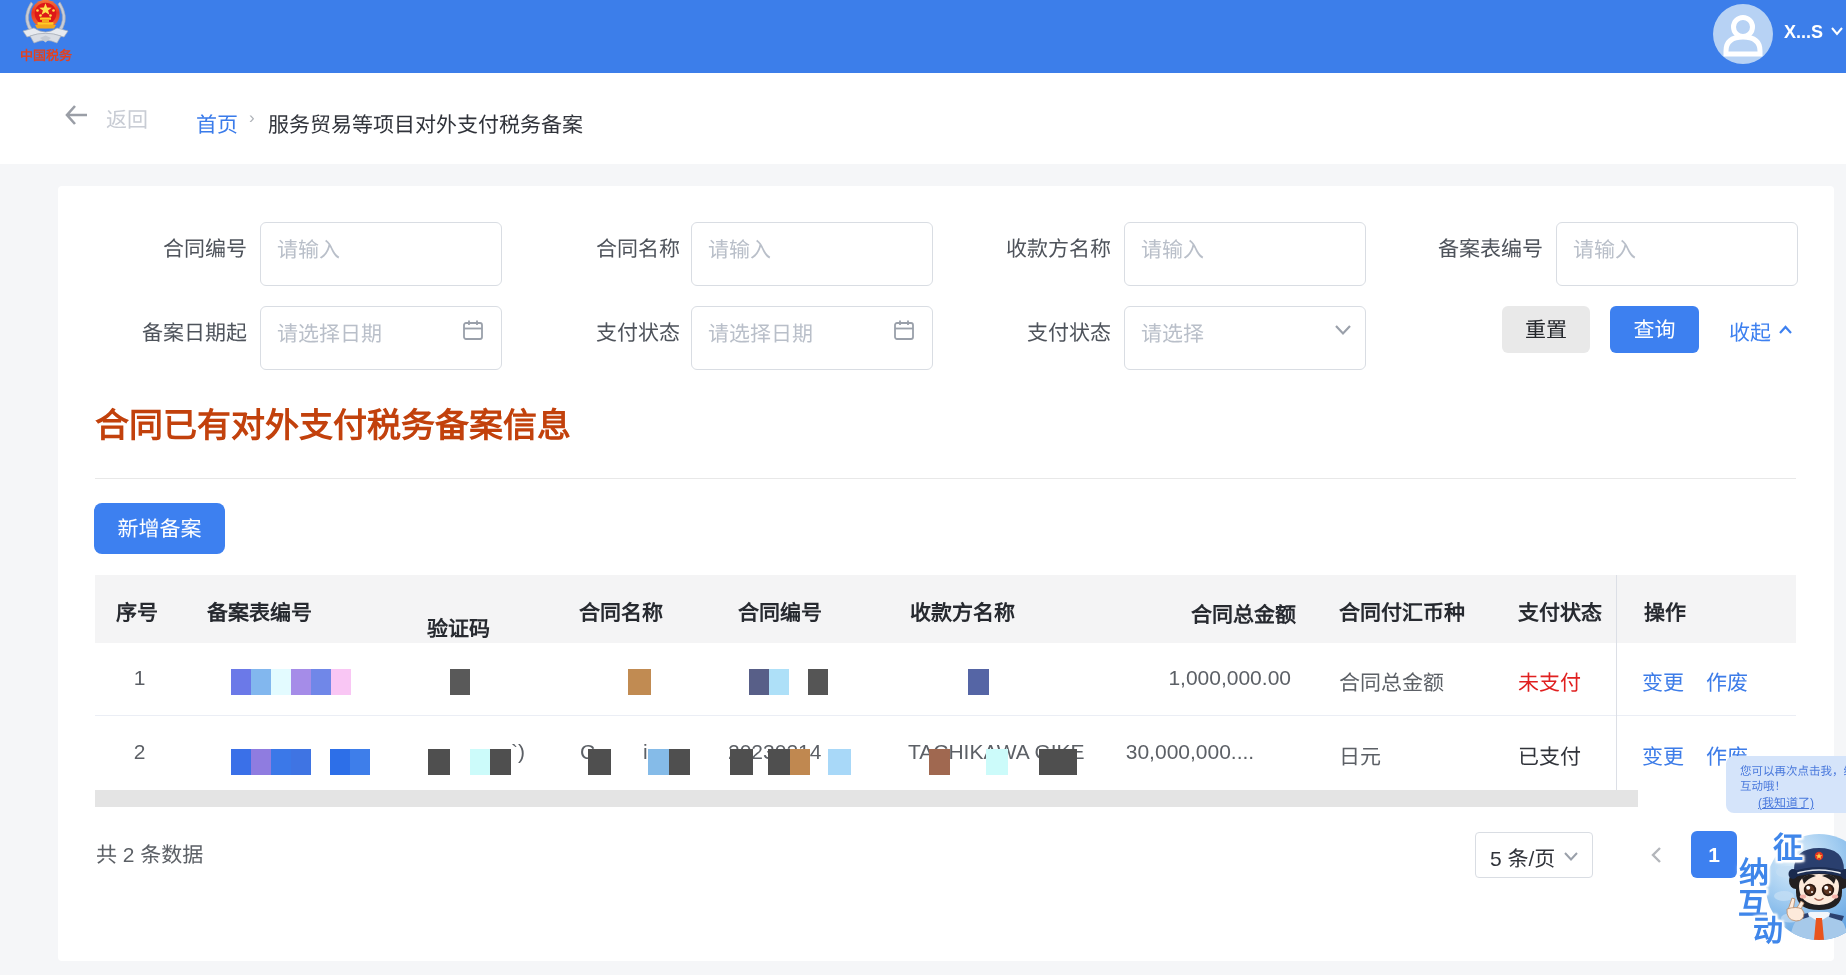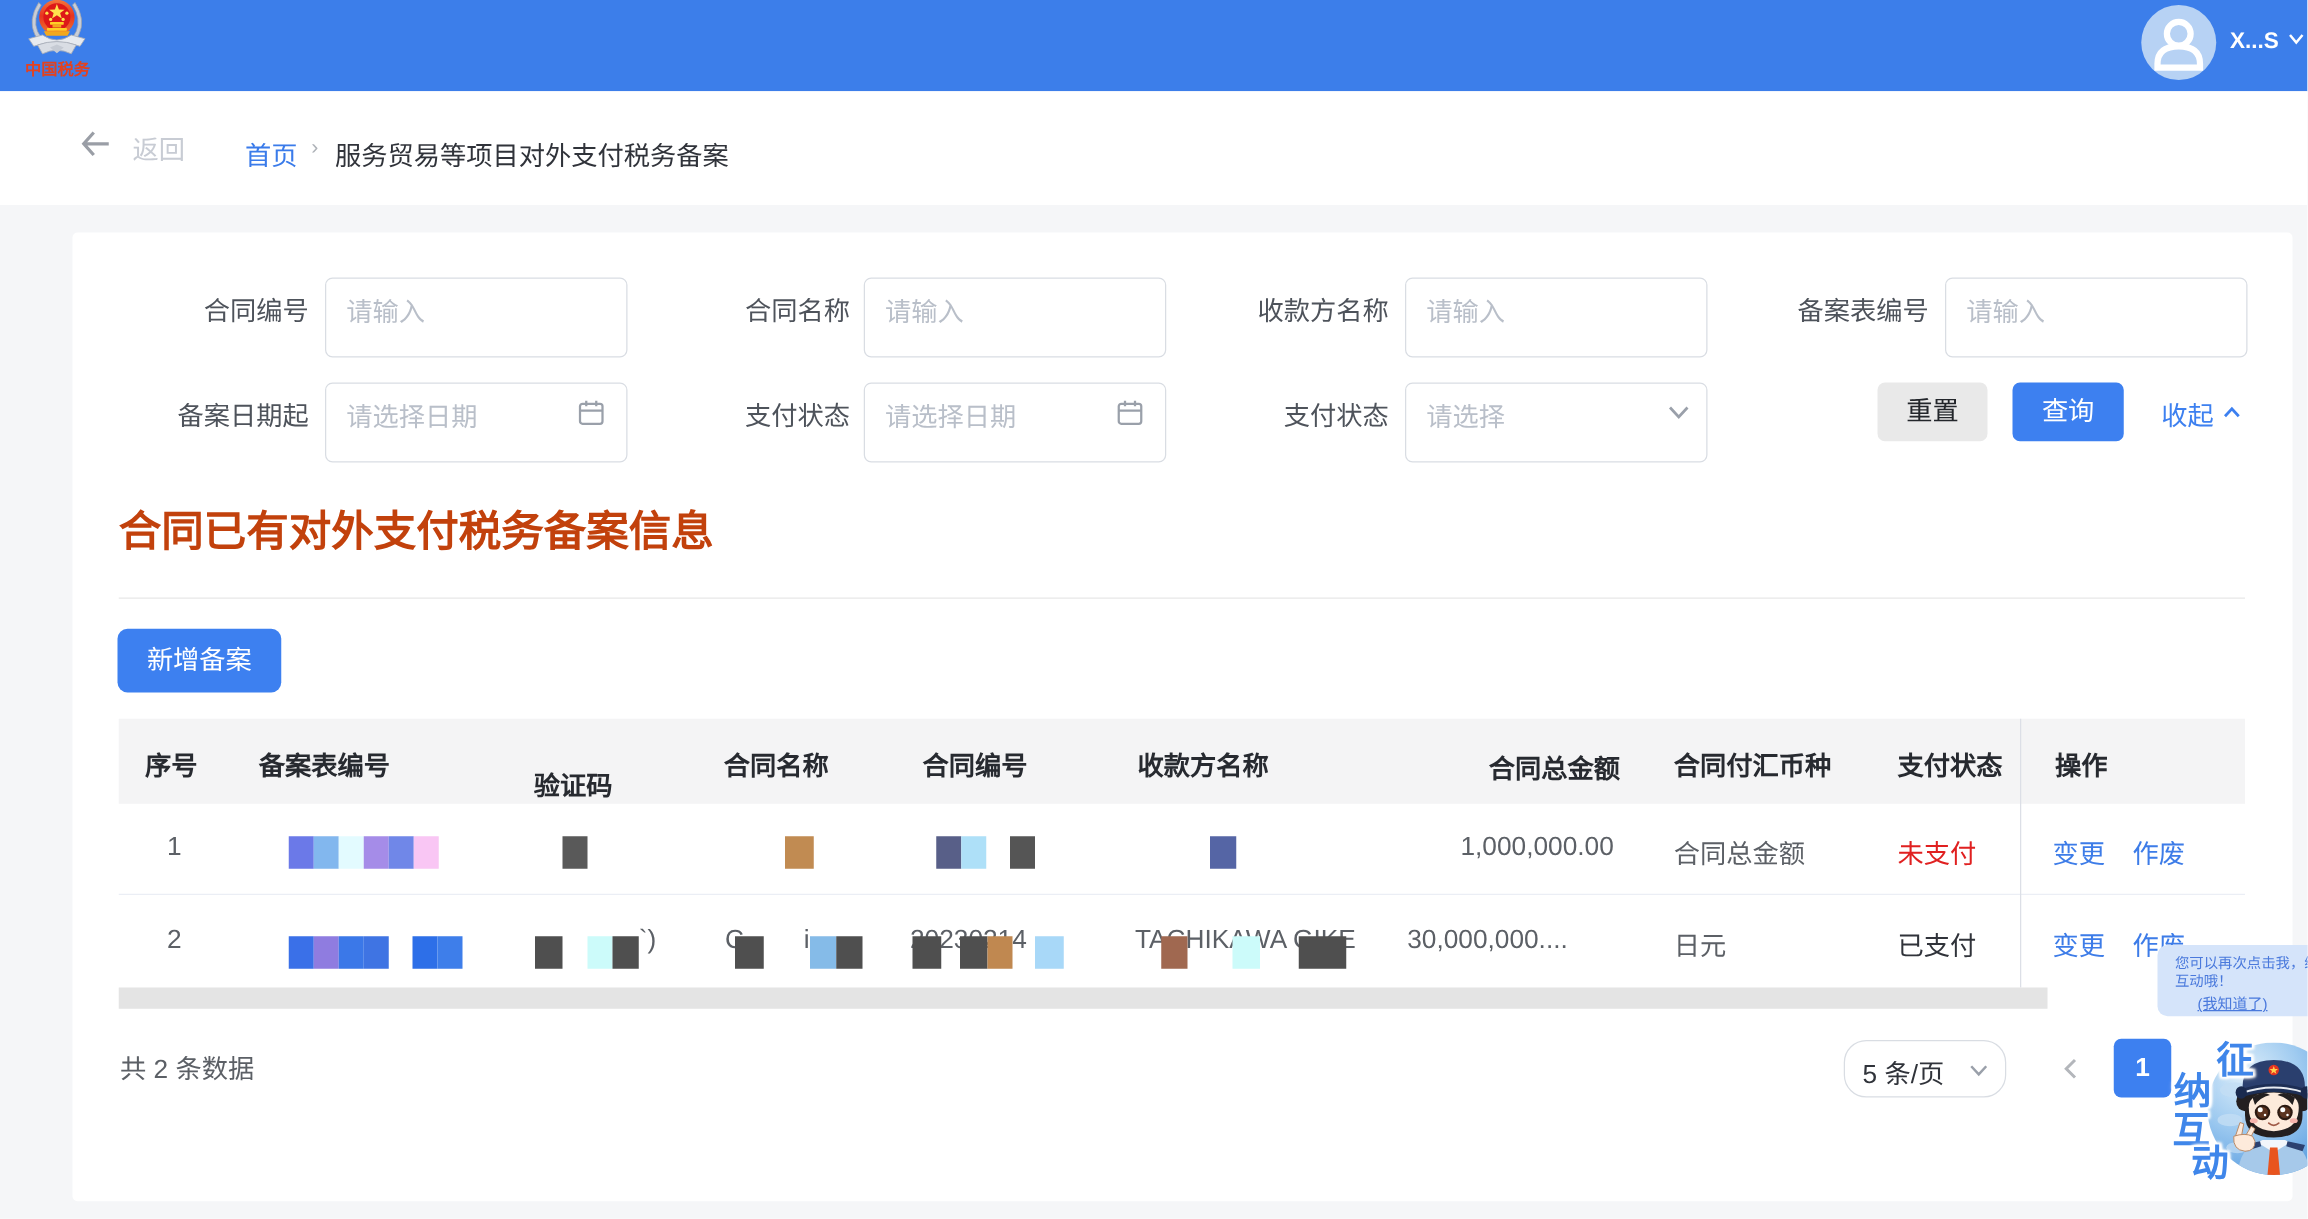--- a/index.html
+++ b/index.html
@@ -218,21 +218,21 @@
   <div class="blk" style="left:928px; top:563px; width:22px; background:#ccfbfa;"></div>
   <div class="blk" style="left:981px; top:563px; width:38px; background:#4f4f4f;"></div>
   <div class="td1" style="left:1033px; top:554px; width:198px; text-align:center;">30,000,000....</div>
   <div class="td1" style="left:1281px; top:554px;">日元</div>
   <div class="td1" style="left:1460px; top:554px; color:#30333a;">已支付</div>
   <div class="td1" style="left:1584px; top:554px;"><a class="lnk">变更</a><span style="display:inline-block;width:22px;"></span><a class="lnk">作废</a></div>
 
   <div style="position:absolute; left:37px; top:604px; width:1543px; height:17px; background:#e4e4e4;"></div>
 
   <div style="position:absolute; left:38px; top:652px; font-size:21px; color:#5c6066;">共 2 条数据</div>
-  <div style="position:absolute; left:1417px; top:646px; width:130px; height:46px; border:1px solid #d9dde3; border-radius:18px;">
+  <div style="position:absolute; left:1417px; top:646px; width:118px; height:46px; border:1px solid #d9dde3; border-radius:4px;">
     <div style="position:absolute; left:14px; top:9px; font-size:21px; color:#30333a;">5 条/页</div>
     <svg style="position:absolute; right:13px; top:18px;" width="16" height="11" viewBox="0 0 16 11">
         <path d="M2 2 L8 8.5 L14 2" fill="none" stroke="#9aa0aa" stroke-width="2"></path>
       </svg>
   </div>
   <svg style="position:absolute; left:1592px; top:660px;" width="12" height="18" viewBox="0 0 12 18">
       <path d="M10 2 L3 9 L10 16" fill="none" stroke="#b3b6bb" stroke-width="2.4"></path>
     </svg>
   <div class="btn" style="left:1633px; top:645px; width:46px; height:47px; background:#3d80f0; color:#fff; line-height:47px; font-weight:bold;">1</div>
 </div>

